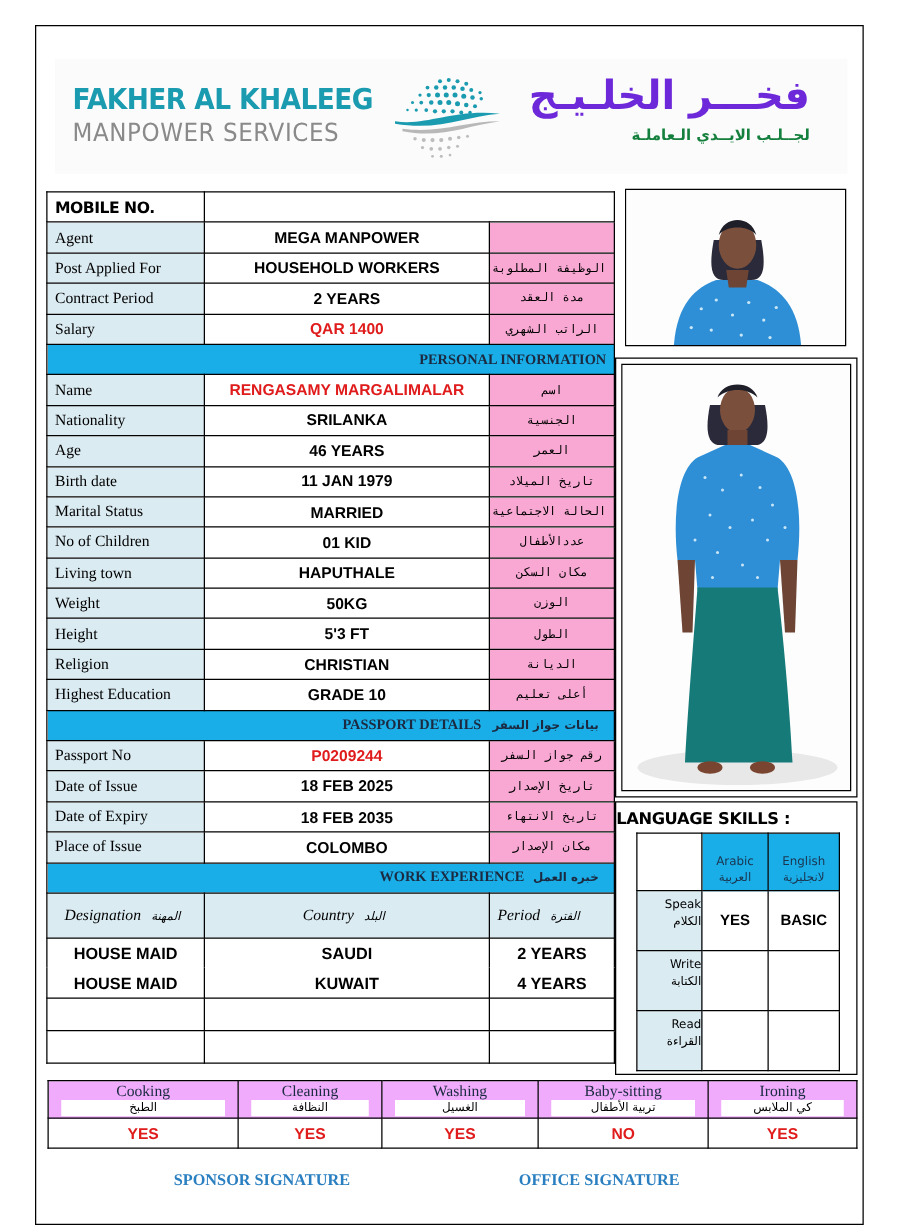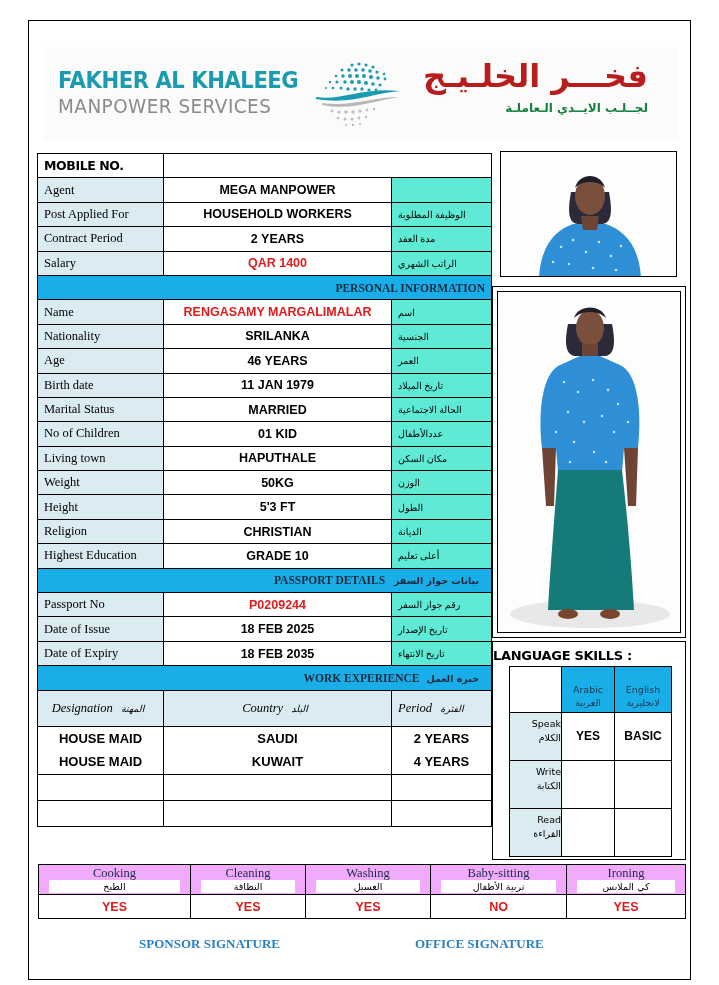--- a/index.html
+++ b/index.html
@@ -8,30 +8,30 @@
 
   .frame { position: absolute; left: 28px; top: 20px; width: 663px; height: 960px; border: 1.5px solid #000; }
 
   
   .logo { position: absolute; left: 44px; top: 47px; width: 634px; height: 92px; background: #fbfbfb; }
   .logo-en { position: absolute; left: 14px; top: 20px; }
   .logo-en .l1 { font-family: "DejaVu Sans", sans-serif; font-weight: bold; font-size: 23px; color: #1a9bb0; letter-spacing: -0.5px; transform: scaleX(0.92); transform-origin: left; white-space: nowrap; }
   .logo-en .l2 { font-family: "DejaVu Sans", sans-serif; font-size: 20px; color: #8a8a8a; letter-spacing: 0.5px; transform: scaleX(0.92); transform-origin: left; white-space: nowrap; margin-top: 1px; }
   .logo-mark { position: absolute; left: 268px; top: 10px; width: 92px; height: 72px; }
   .logo-ar { position: absolute; right: 30px; top: 10px; text-align: right; direction: rtl; font-family: "DejaVu Sans", sans-serif; }
-  .logo-ar .a1 { font-size: 32px; font-weight: bold; color: #b91c1c; line-height: 38px; white-space: nowrap; }
+  .logo-ar .a1 { font-size: 32px; font-weight: bold; color: #6d28d9; line-height: 38px; white-space: nowrap; }
   .logo-ar .a2 { font-size: 12px; color: #15803d; line-height: 26px; white-space: nowrap; font-weight: bold; }
 
   
   .main { position: absolute; left: 37px; top: 153px; width: 454px; border-collapse: collapse; table-layout: fixed; }
   .main td { border: 1px solid #000; height: 24.4px; font-size: 12px; vertical-align: middle; padding: 0 6px; white-space: nowrap; overflow: hidden; }
   .main td.lbl { background: #dbebf2; font-family: "Liberation Serif", serif; font-size: 12.5px; }
   .main td.val { text-align: center; font-weight: bold; font-size: 12.5px; }
   .main td.val.red { color: #e01b1b; }
-  .main td.ar { background: #5eead4; text-align: left; direction: rtl; font-family: Liberation Serif, serif; font-size: 9.5px; }
+  .main td.ar { background: #f9a8d4; text-align: center; direction: rtl; font-family: Liberation Mono, monospace; font-size: 9.5px; }
   .main td.mobile { font-family: "DejaVu Sans", sans-serif; font-weight: 900; font-size: 12.5px; letter-spacing: -0.4px; }
   .main tr.sec td { background: #1aaee8; text-align: right; font-family: "Liberation Serif", serif; font-weight: bold; font-size: 11.5px; color: #1b2a40; }
   .main tr.sec td span.ar-inline { font-family: "DejaVu Sans", sans-serif; font-size: 9.5px; margin: 0 6px; }
   .main tr.wehead td { height: 36px; background: #dbebf2; font-family: "Liberation Serif", serif; font-size: 12.5px; font-style: italic; }
   .main tr.wehead td .ar-s { font-family: "DejaVu Sans", sans-serif; font-size: 9.5px; margin: 0 5px; }
   .main tr.werow td { background: #fff; font-weight: bold; font-size: 13px; text-align: center; border-top: none; border-bottom: none; height: 24px; }
   .main tr.werow.first td { border-top: 1px solid #000; }
   .main tr.werow.last td { border-bottom: 1px solid #000; }
   .main tr.weempty td { height: 26px; background: #fff; }
 
@@ -241,20 +241,25 @@
   <tr>
     <td class="lbl">Date of Issue</td>
     <td class="val">18 FEB 2025</td>
     <td class="ar">تاريخ الإصدار</td>
   </tr>
   <tr>
     <td class="lbl">Date of Expiry</td>
     <td class="val">18 FEB 2035</td>
     <td class="ar">تاريخ الانتهاء</td>
   </tr>
+  <tr>
+    <td class="lbl">Place of Issue</td>
+    <td class="val">COLOMBO</td>
+    <td class="ar">مكان الإصدار</td>
+  </tr>
 
   <tr class="sec">
     <td colspan="3">
       <span>WORK EXPERIENCE</span>
       <span class="ar-inline" style="margin-left:4px">خبره العمل</span>
     </td>
   </tr>
   <tr class="wehead">
     <td style="text-align:center">
       <span>Designation</span>

